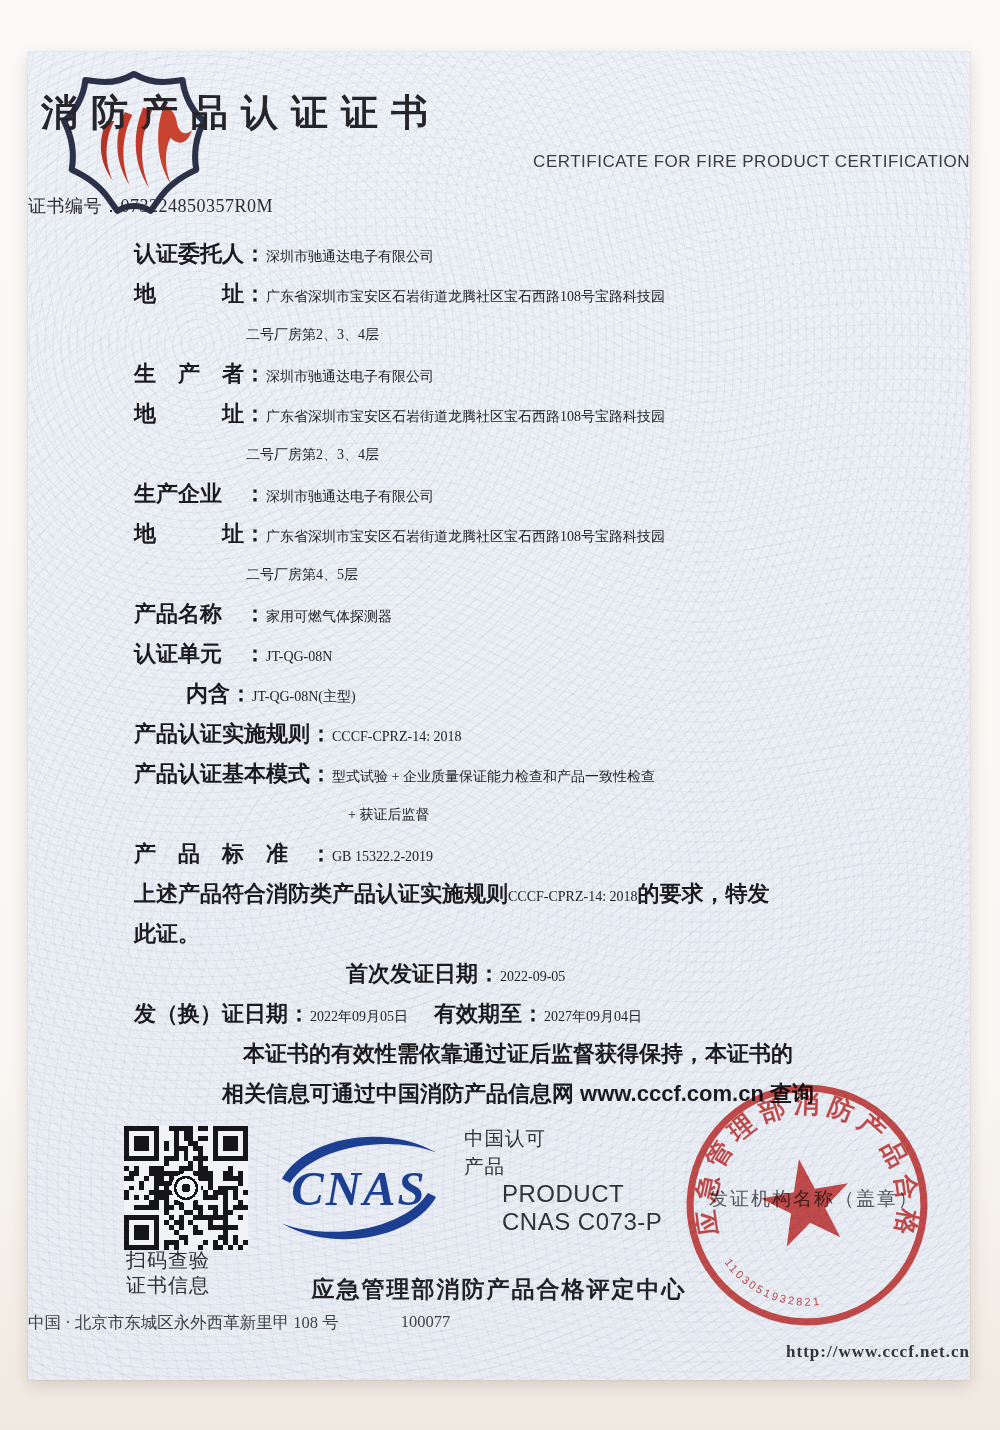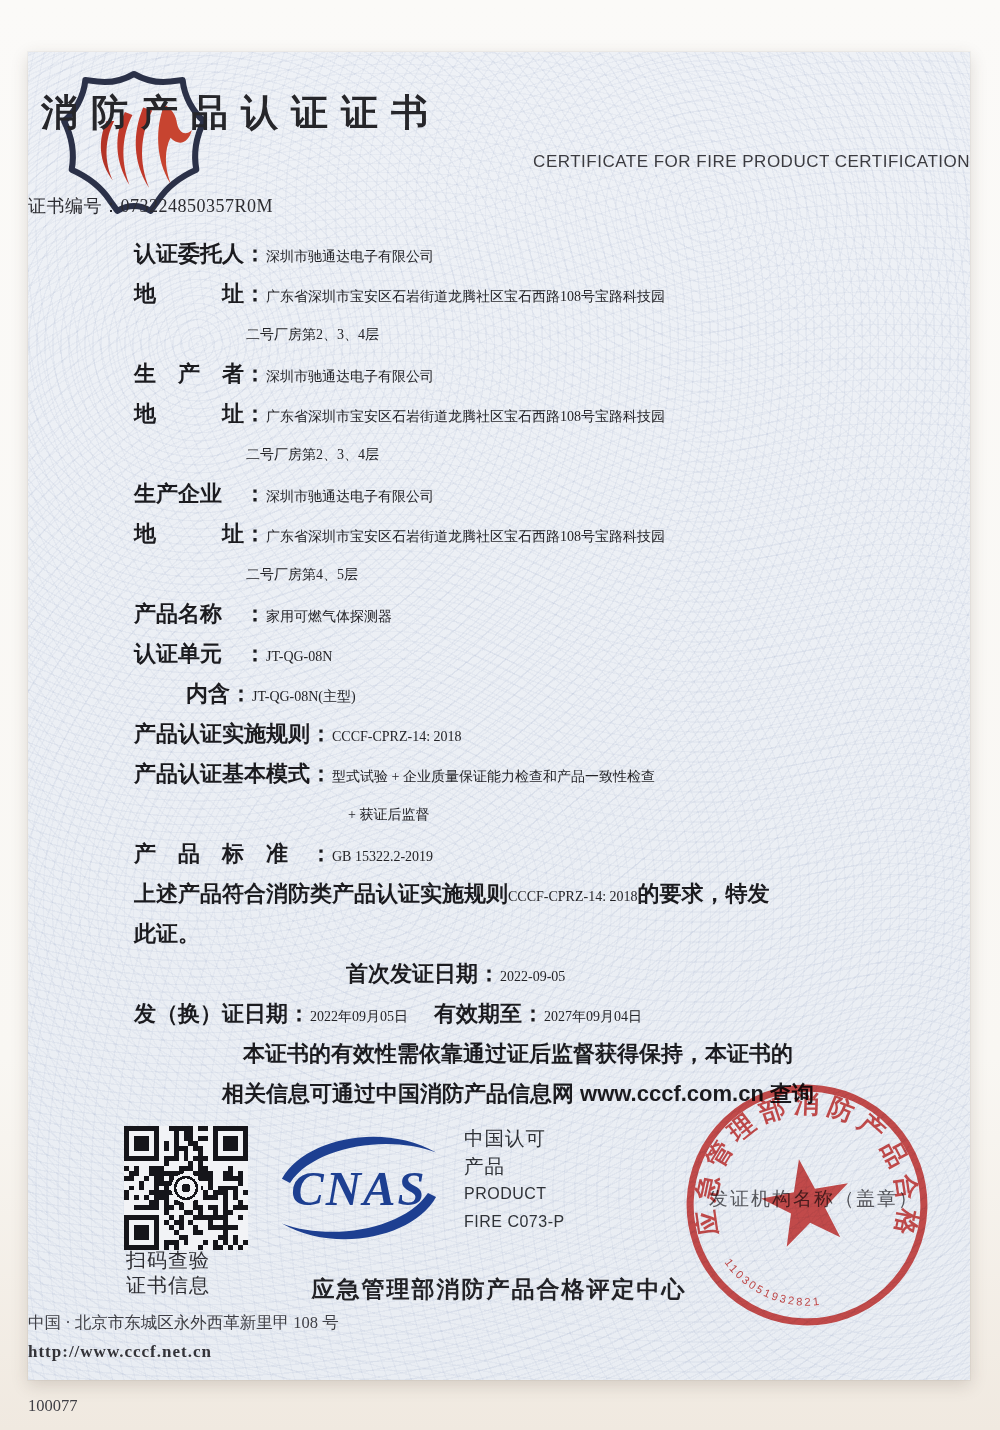--- a/index.html
+++ b/index.html
@@ -40,30 +40,30 @@
   .seg-labelgap{margin-left:26px;text-align:center;}
   .seg-value{
     font-family:"Liberation Serif","DejaVu Serif",serif;font-size:14px;white-space:pre;color:#232327;
   }
   
   .qr-block{position:absolute;left:96px;top:1074px;width:124px;height:124px;}
   .qr-caption{position:absolute;left:98px;top:1196px;font-size:20px;line-height:25px;color:#2e2e33;letter-spacing:1px;}
   .cnas-logo{position:absolute;left:238px;top:1066px;width:186px;height:142px;}
   .accred{position:absolute;left:436px;top:1072px;color:#2f3237;}
   .accred .cn{font-size:19.5px;line-height:28px;letter-spacing:1px;}
-  .accred .en{font-size:16px;line-height:28px;letter-spacing:.5px;}
+  .accred .en{font-size:24px;line-height:28px;letter-spacing:.5px;margin-left:38px;}
   .stamp-hint{
     position:absolute;left:618px;top:1134px;width:336px;text-align:center;z-index:1;
     font-size:19px;letter-spacing:2px;color:#55565c;
   }
   .stamp{position:absolute;left:648px;top:1022px;width:262px;height:262px;z-index:2;mix-blend-mode:multiply;opacity:.93;transform:rotate(2deg);}
   .org-name{position:absolute;top:1222px;left:0;right:0;text-align:center;font-weight:bold;font-size:23px;letter-spacing:2px;color:#222226;}
-  .addr{position:absolute;top:1260px;left:0;right:0;display:flex;justify-content:center;gap:62px;
-    font-family:"Liberation Serif","DejaVu Serif",serif;font-size:16.5px;color:#3e3e44;flex-direction:column;}
-  .website{position:absolute;top:1290px;left:0;right:0;text-align:left;
+  .addr{position:absolute;top:1260px;left:0;right:0;display:flex;gap:62px;
+    font-family:"Liberation Serif","DejaVu Serif",serif;font-size:16.5px;color:#3e3e44;}
+  .website{position:absolute;top:1290px;left:0;right:0;text-align:right;
     font-family:"Liberation Serif","DejaVu Serif",serif;font-weight:bold;font-size:17px;letter-spacing:1px;color:#333338;}
 </style>
 </head>
 <body>
 
 <div class="paper">
 
   <div class="logo">
     <svg viewBox="0 0 100 110" width="152" height="168">
       <path d="M50 5 C57 9 66 11 74 10 L82 9 C83 20 89 30 96 36 C91 46 89 57 91 68 C82 72 72 79 66 88 L61 95 C54 91 46 91 39 95 L34 88 C28 79 18 72 9 68 C11 57 9 46 4 36 C11 30 17 20 18 9 L26 10 C34 11 43 9 50 5 Z" fill="none" stroke="#2b3148" stroke-width="4" stroke-linejoin="round"></path>
@@ -338,21 +338,21 @@
       <path d="M14 60 C36 20 114 4 166 34 C118 16 46 28 22 64 Z" fill="#1d3f91"></path>
       <path d="M166 78 C144 118 66 134 14 104 C62 122 134 110 158 74 Z" fill="#1d3f91"></path>
       <text x="90" y="86" text-anchor="middle" font-family="Liberation Serif, DejaVu Serif, serif" font-size="48" font-weight="bold" font-style="italic" letter-spacing="2" fill="#1d3f91">CNAS</text>
     </svg>
   </div>
 
   <div class="accred">
     <div class="cn">中国认可</div>
     <div class="cn">产品</div>
     <div class="en">PRODUCT</div>
-    <div class="en">FIRE C073-P</div>
+    <div class="en">CNAS C073-P</div>
   </div>
 
   <div class="stamp-hint">发证机构名称（盖章）</div>
   <div class="stamp">
     <svg viewBox="0 0 260 260" width="262" height="262">
       <defs>
         <path id="ringTop" d="M 43.5 161.5 A 92 92 0 1 1 216.5 161.5" fill="none"></path>
         <path id="ringBottom" d="M 36 164 A 100 100 0 0 0 224 164" fill="none"></path>
       </defs>
       <circle cx="130" cy="130" r="116" fill="none" stroke="#d0413f" stroke-width="7"></circle>

